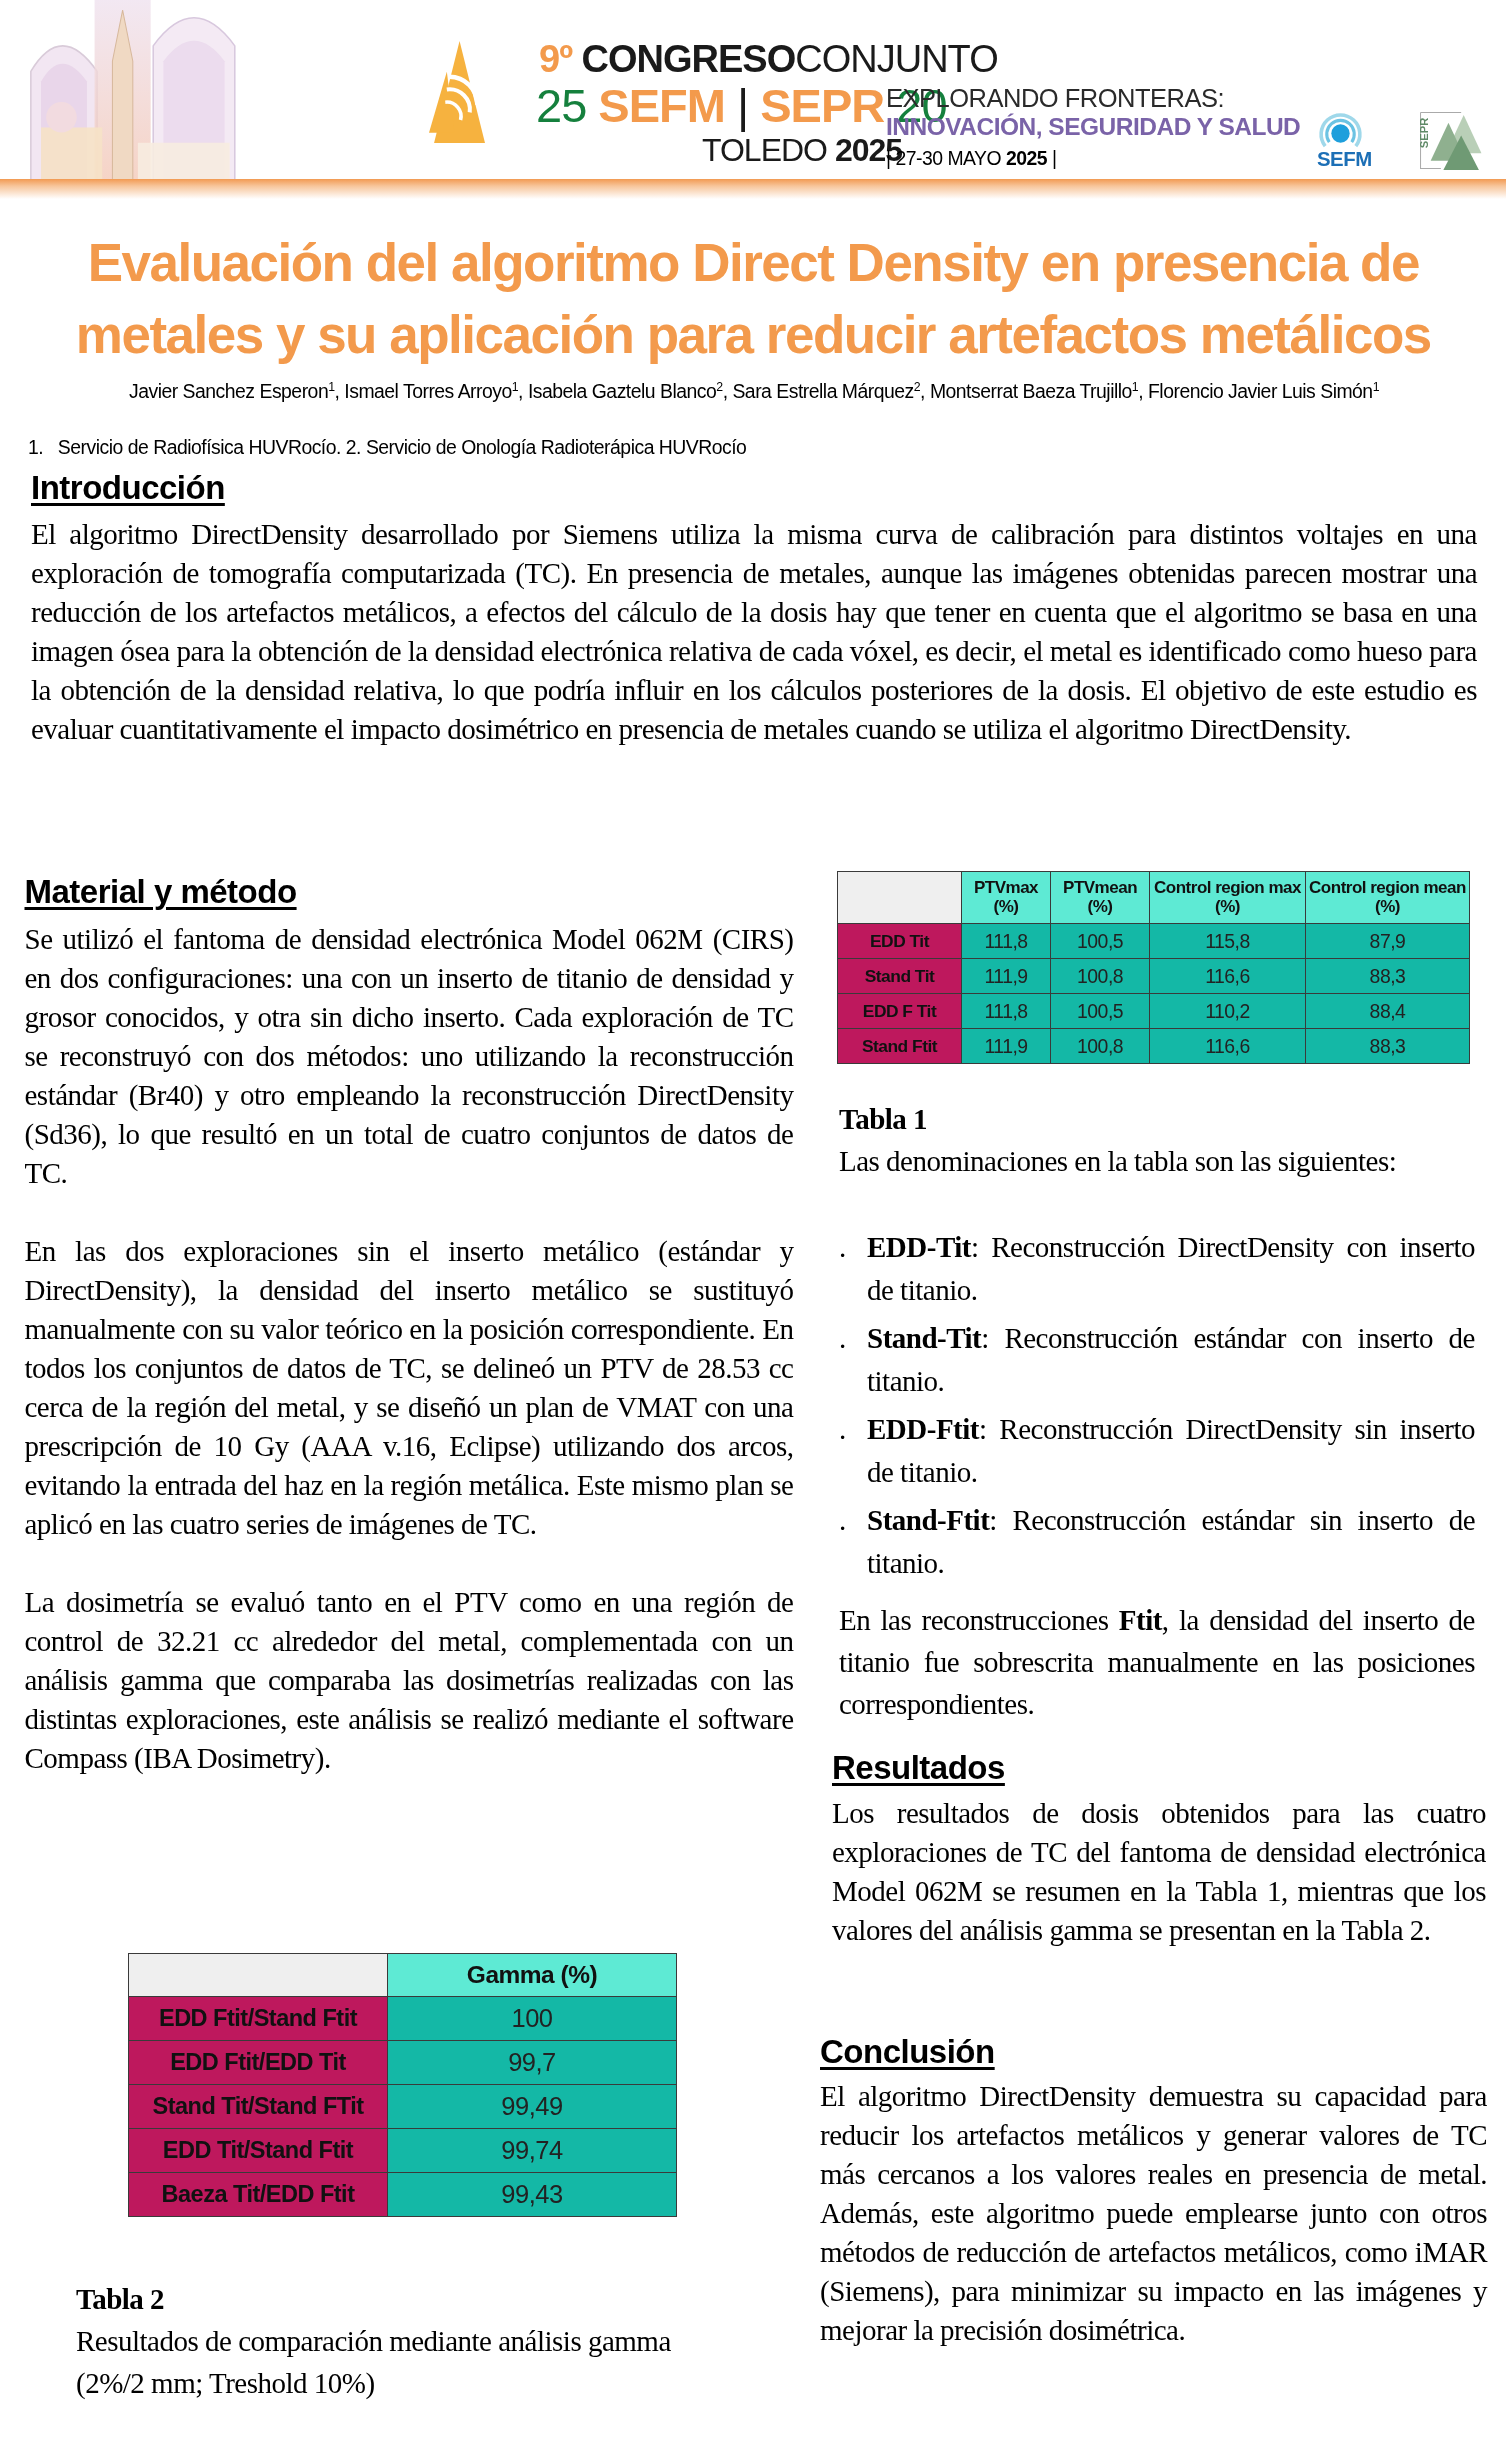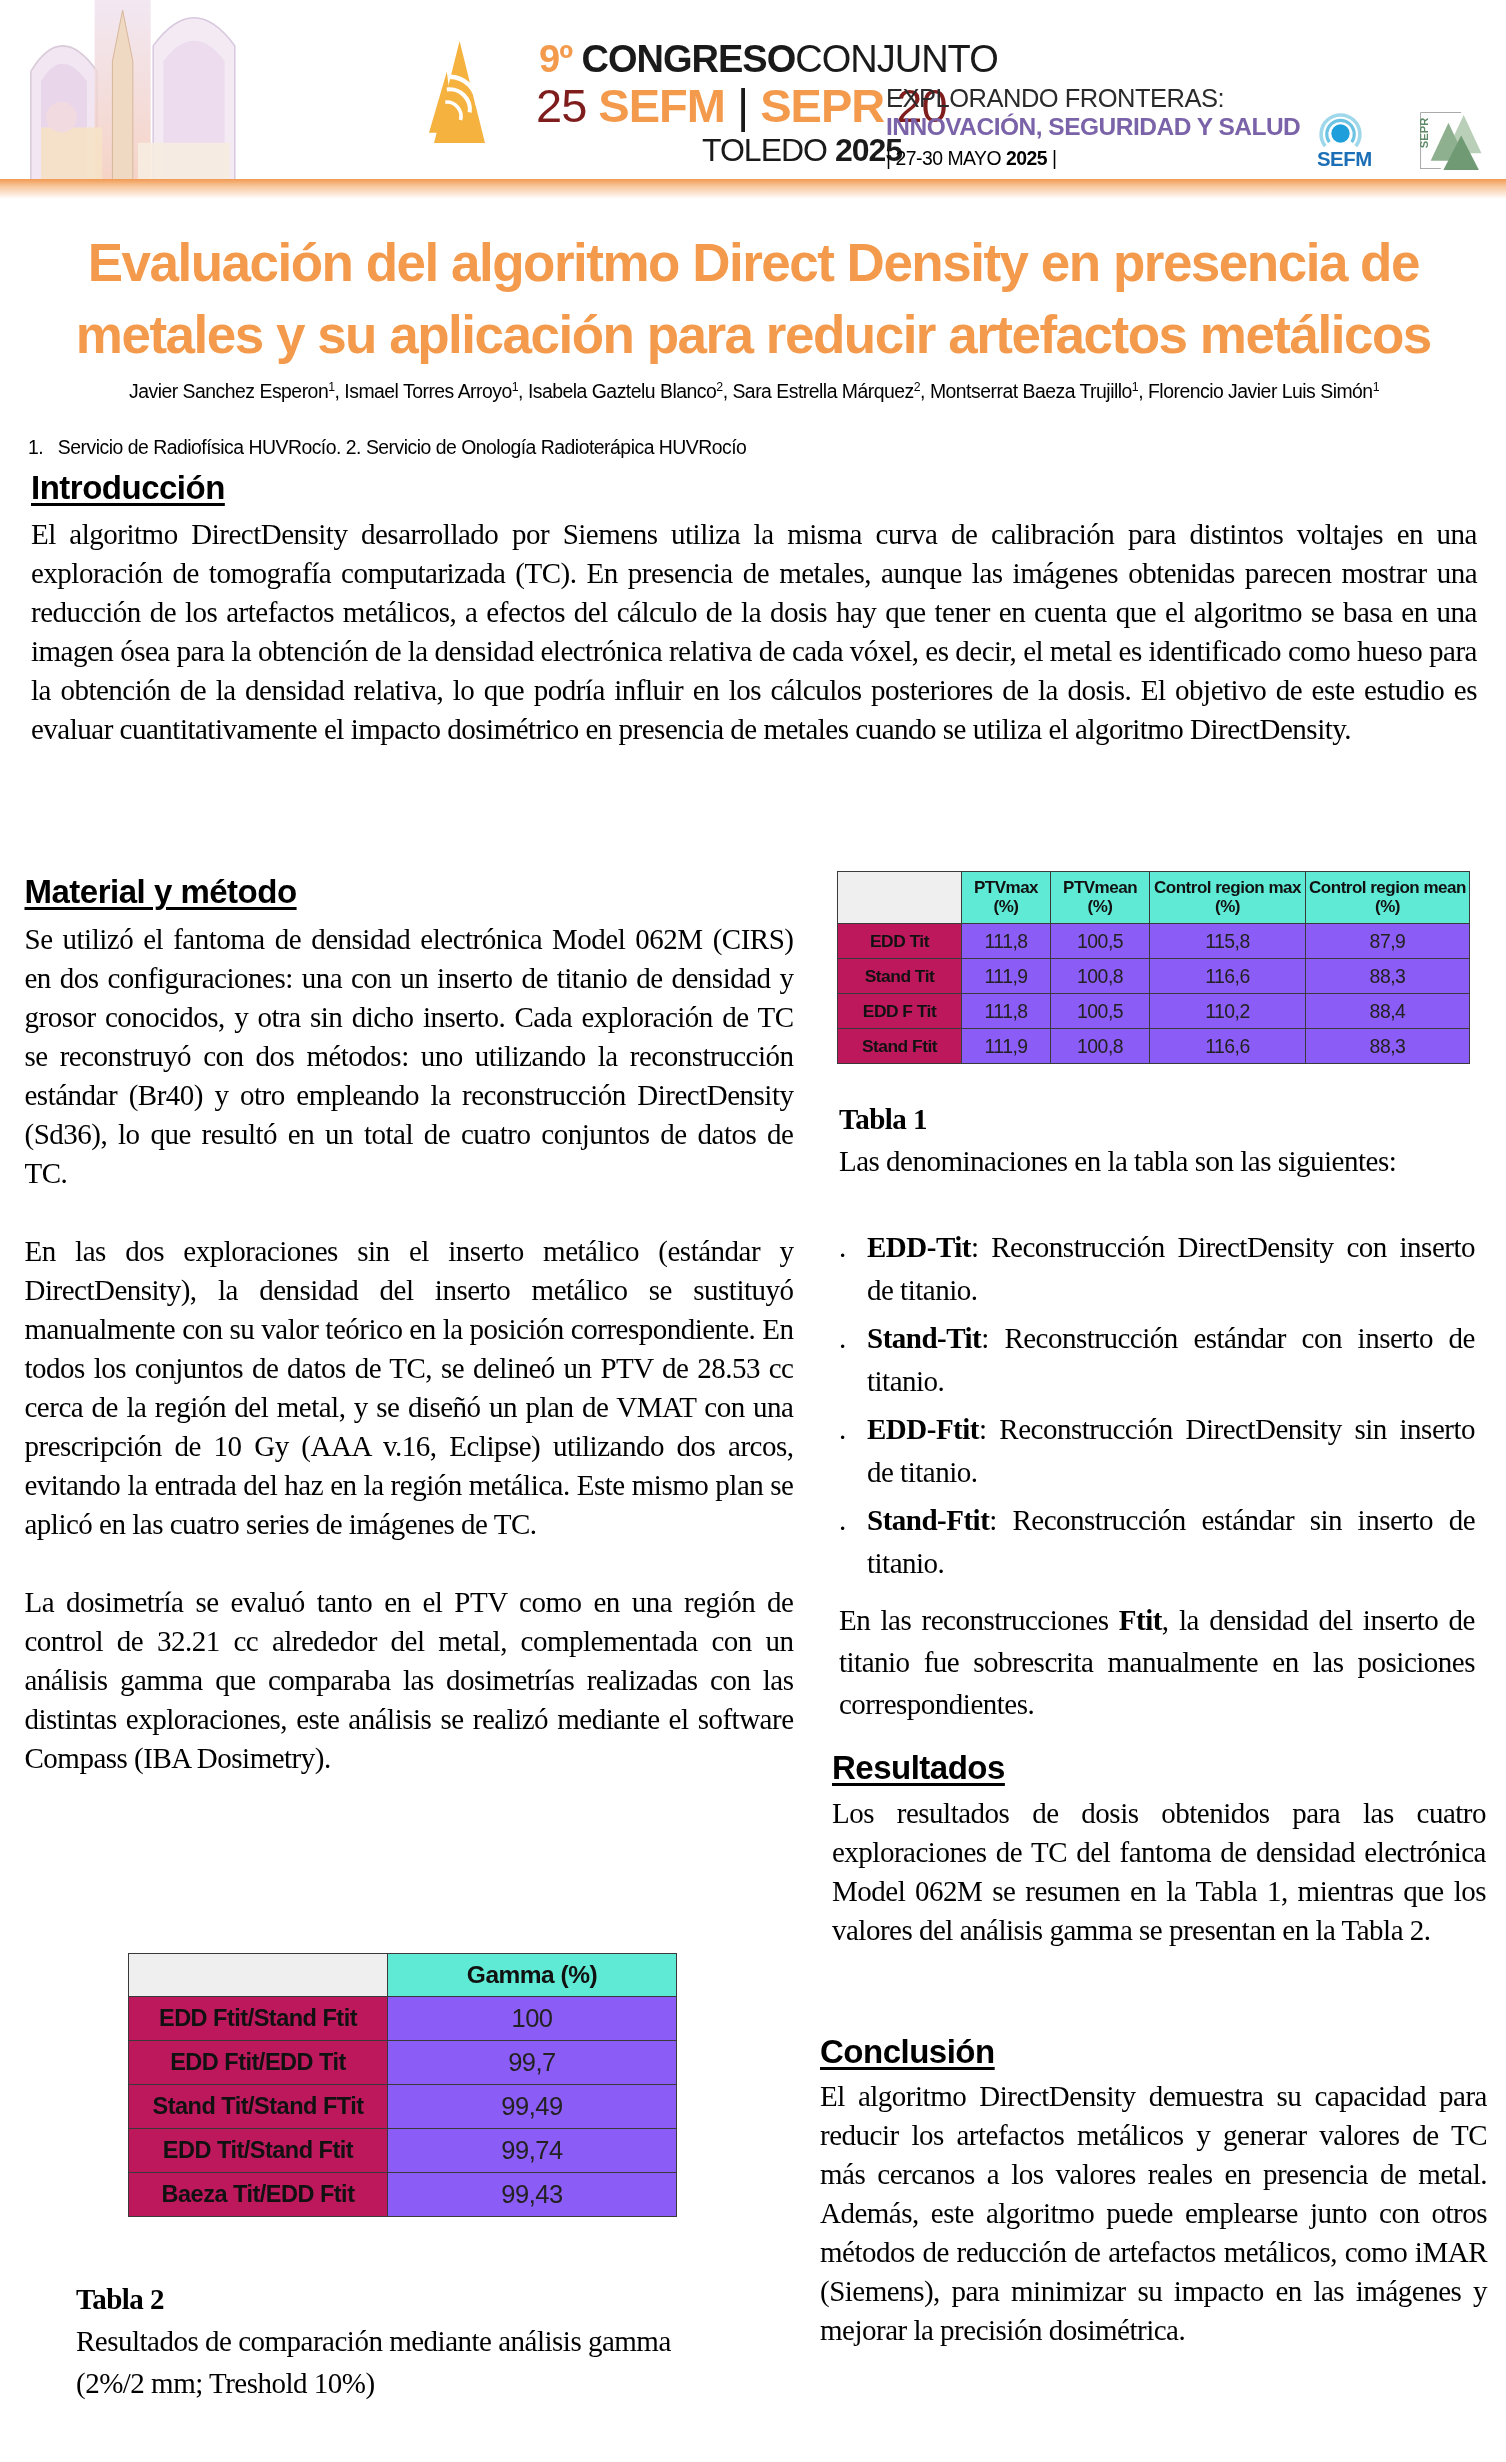--- a/index.html
+++ b/index.html
@@ -10,21 +10,21 @@
   #banner-line { position: absolute; left: 0; top: 179px; width: 1507px; height: 20.4px;
     background: linear-gradient(to bottom, #f29a52 0%, #f7c59a 35%, rgba(255,255,255,0) 100%); }
   #toledo-art { position: absolute; left: 10.2px; top: 0; width: 368px; height: 181px; }
   #congress-logo { position: absolute; left: 429px; top: 41px; width: 56px; height: 102px; }
   .cg { position: absolute; font-family: "Liberation Sans", "DejaVu Sans", sans-serif; transform-origin: left top; letter-spacing: -1px; }
   #cg-line1 { left: 539px; top: 40px; font-size: 38px; line-height: 38px; }
   #cg-line1 .num { color: #f39a4c; font-weight: bold; }
   #cg-line1 .b { font-weight: bold; color: #1a1a1a; }
   #cg-line1 .l { font-weight: normal; color: #1a1a1a; }
   #cg-line2 { left: 536px; top: 82px; font-size: 47px; line-height: 47px; }
-  #cg-line2 .n { color: #7f1d1d; font-weight: normal; }
+  #cg-line2 .n { color: #15803d; font-weight: normal; }
   #cg-line2 .o { color: #f39a4c; font-weight: bold; }
   #cg-line2 .sep { color: #1a1a1a; font-weight: normal; }
   #cg-line3 { left: 702px; top: 134px; font-size: 32px; line-height: 32px; color: #1a1a1a; }
   #cg-line3 .b { font-weight: bold; }
   .cgr { position: absolute; font-family: "Liberation Sans", "DejaVu Sans", sans-serif; letter-spacing: -0.5px; }
   #cg-explore { left: 886px; top: 84px; font-size: 25.5px; color: #2a2a2a; }
   #cg-innov { left: 886px; top: 113px; font-size: 24.5px; color: #7a63a8; font-weight: bold; }
   #cg-dates { left: 886px; top: 147px; font-size: 19.4px; color: #000000; }
   #cg-dates .b { font-weight: bold; }
   #sefm-logo { position: absolute; left: 1315px; top: 100px; width: 51px; height: 72px; }
@@ -52,21 +52,21 @@
   #h-method { left: 24.5px; top: 871px; }
   #method-text { left: 24.5px; top: 920px; width: 769px; }
   #method-text p { margin-bottom: 39px; }
 
   
   .tbl { position: absolute; border-collapse: collapse; font-family: "Liberation Sans", "DejaVu Sans", sans-serif; }
   .tbl th, .tbl td { border: 1.5px solid #3a3a3a; text-align: center; padding: 0; }
   .tbl .hdr { background: #5eead4; font-weight: bold; color: #111; }
   .tbl .empty { background: #efefef; }
   .tbl .rowhdr { background: #be185d; font-weight: bold; color: #111; text-align: center; }
-  .tbl .val { background: #8b5cf6; color: #222; }
+  .tbl .val { background: #14b8a6; color: #222; }
 
   #table1 { left: 837px; top: 871px; width: 633px; }
   #table1 th { height: 51px; font-size: 17px; line-height: 18.4px; letter-spacing: -0.5px; }
   #table1 td { height: 34px; font-size: 19.4px; letter-spacing: -0.5px; }
   #table1 .rowhdr { font-size: 17.4px; width: 123px; }
 
   #table2 { left: 128px; top: 1953px; width: 549px; }
   #table2 th { height: 42px; font-size: 24.5px; letter-spacing: -0.5px; }
   #table2 td { height: 43px; font-size: 25.5px; letter-spacing: -0.5px; margin-left: 15px; }
   #table2 .rowhdr { font-size: 23.5px; width: 258px; }

